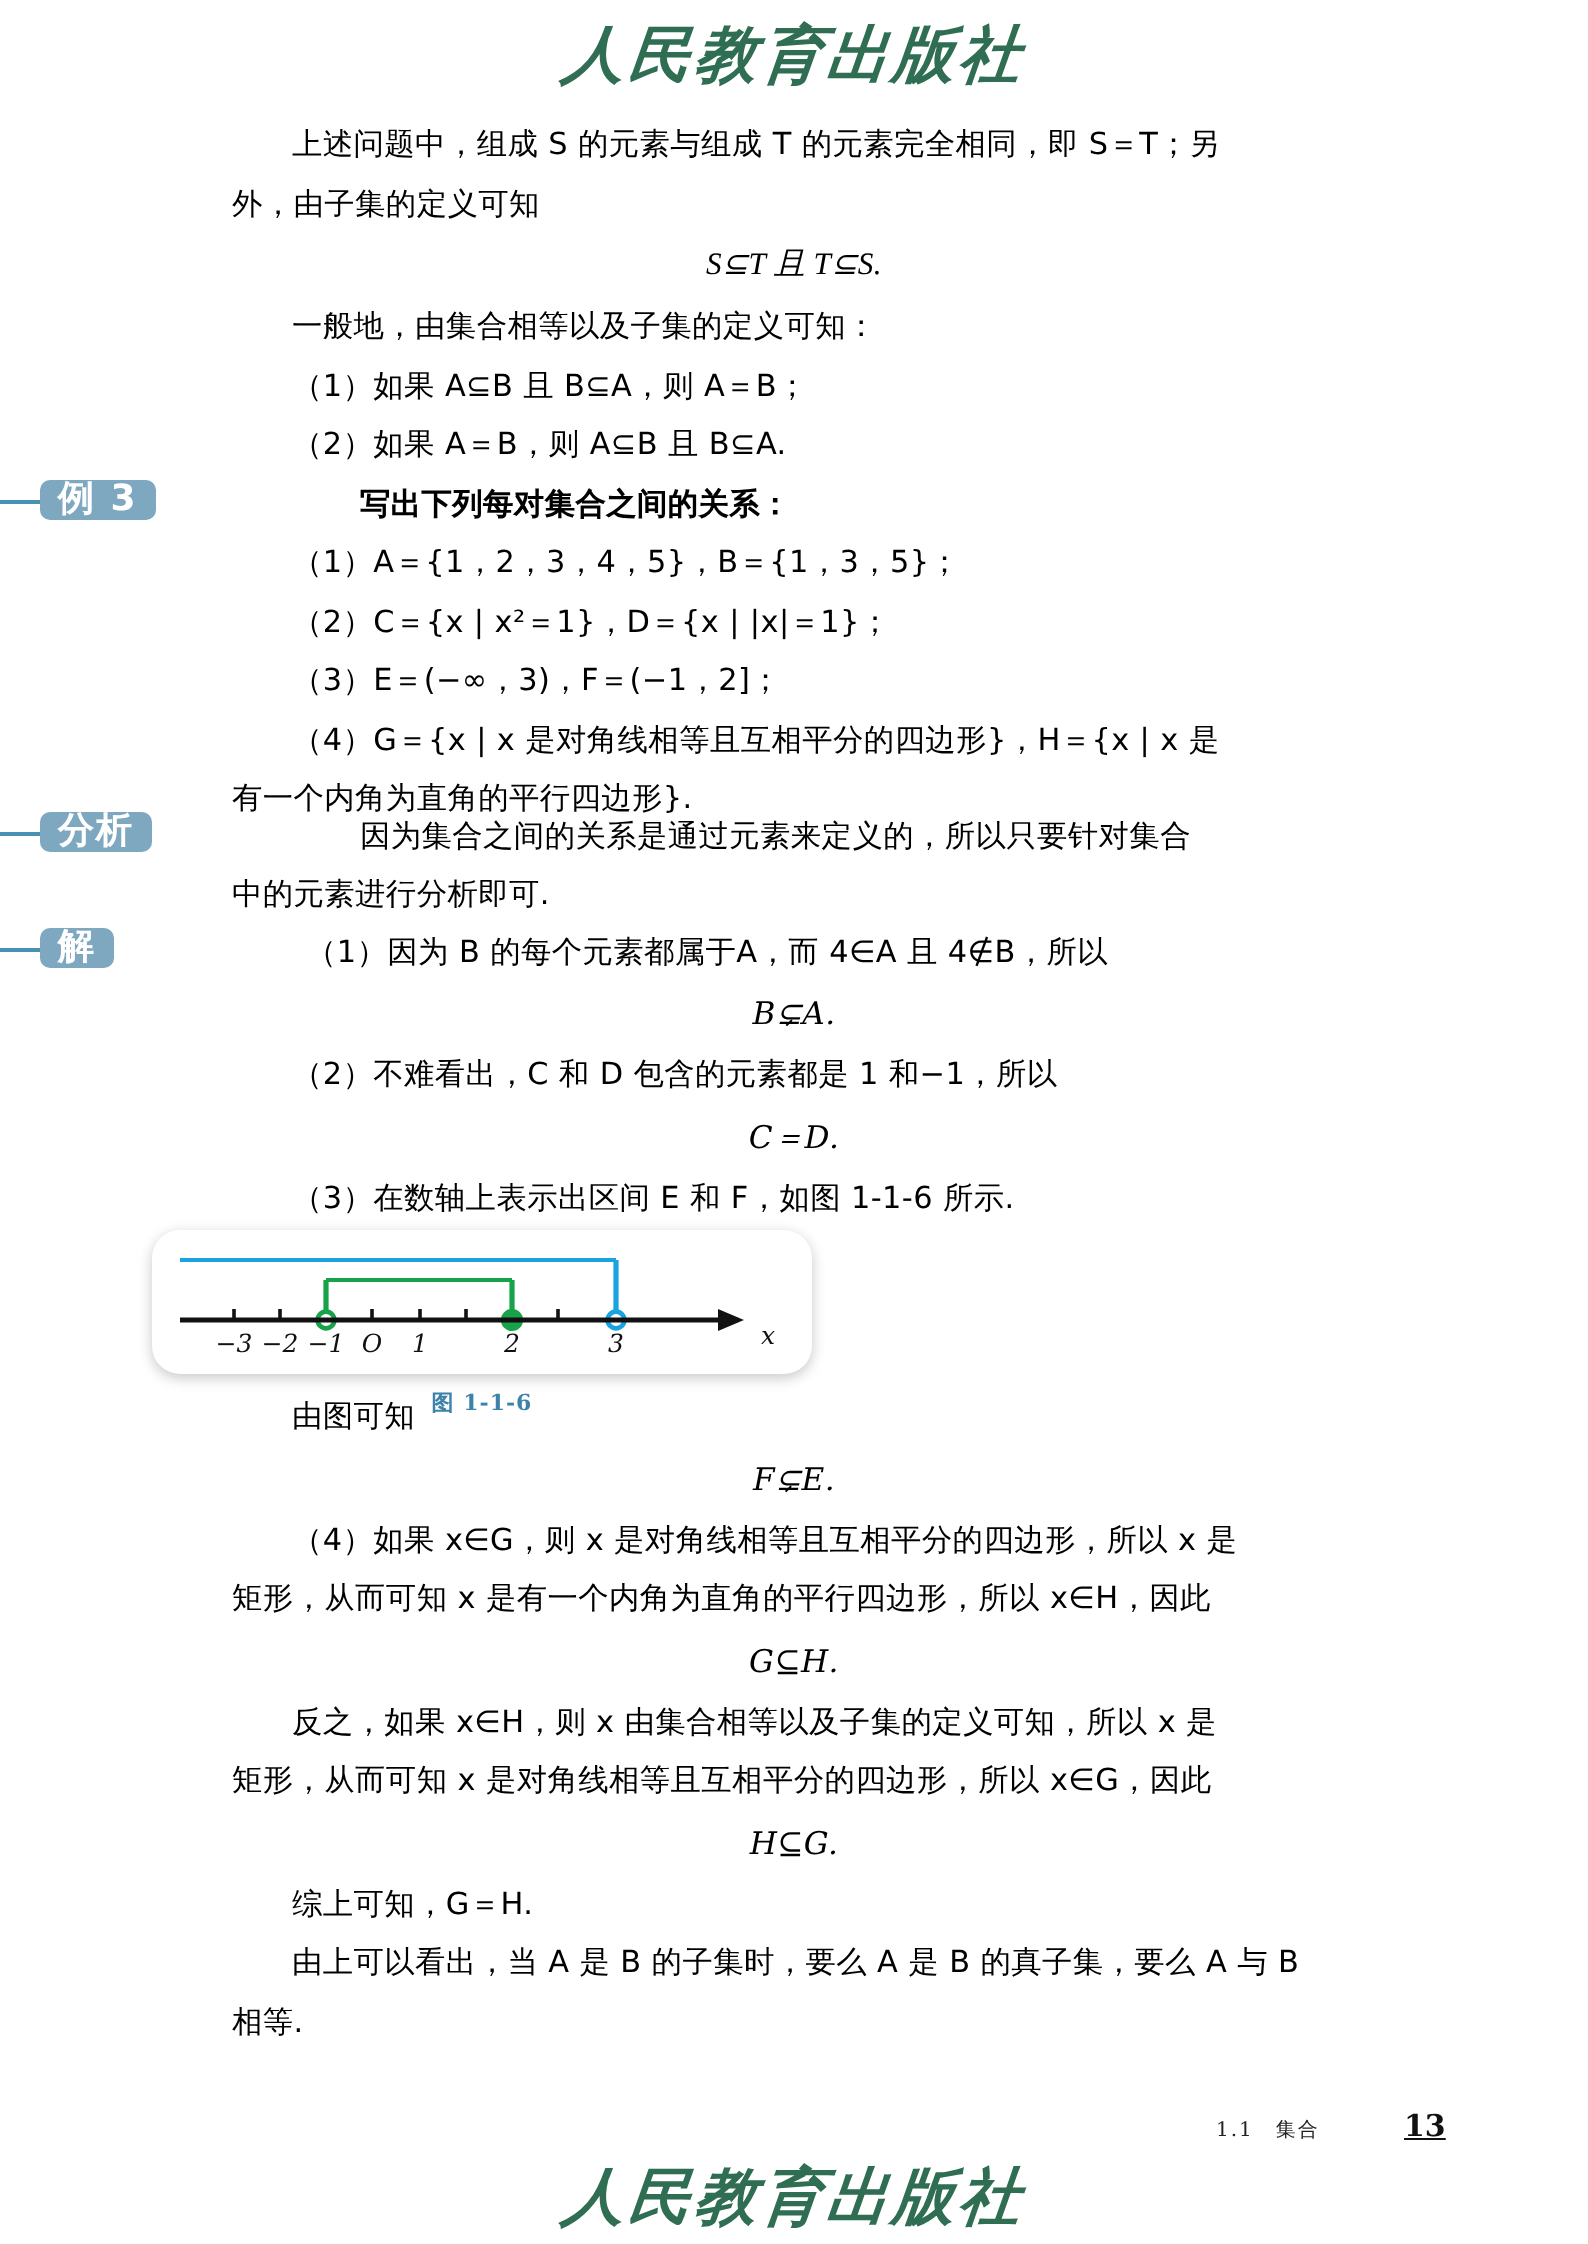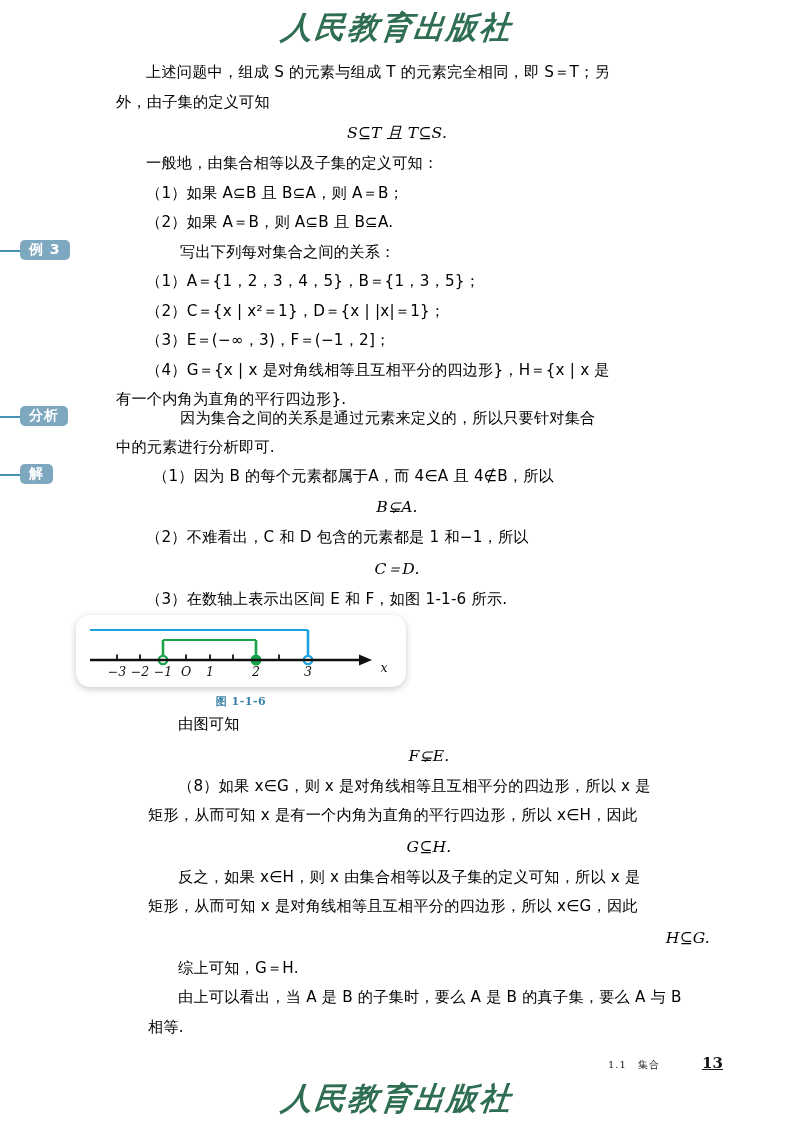--- a/index.html
+++ b/index.html
@@ -56,21 +56,21 @@
     font-family:"DejaVu Serif","Liberation Serif",serif;
     font-style:italic;
     font-size:15.6px;
   }
   .badge{
     display:inline-block;
     background:#7ea7c0;
     color:#ffffff;
     border-radius:5px;
     padding:1px 9px 2px 9px;
-    font-size:14px;
+    font-size:18px;
     font-weight:bold;
     line-height:17px;
     letter-spacing:1px;
     vertical-align:2px;
   }
   .tick{
     position:absolute;
     height:2px;
     background:#4891b5;
   }
@@ -115,31 +115,31 @@
 
 <div class="page">
 
   <div class="col" style="top:0px;">
     <div class="p ind">
       <span>上述问题中，组成 S 的元素与组成 T 的元素完全相同，即 S＝T；另</span>
     </div>
     <div class="p">
       <span>外，由子集的定义可知</span>
     </div>
-    <div class="p center m" style="line-height:32px;">S⊆T 且 T⊆S.</div>
+    <div class="p center m" style="line-height:32px;font-family:Liberation Serif, serif;">S⊆T 且 T⊆S.</div>
     <div class="p ind">一般地，由集合相等以及子集的定义可知：</div>
     <div class="p ind">（1）如果 A⊆B 且 B⊆A，则 A＝B；</div>
     <div class="p ind">（2）如果 A＝B，则 A⊆B 且 B⊆A.</div>
   </div>
 
   <div class="tick" style="left:-8px;top:192px;width:28px;"></div>
   <div style="position:absolute;left:20px;top:182px;">
     <span class="badge">例 3</span>
   </div>
-  <div class="col" style="top:180px;left:180px;width:500px;">
+  <div class="col" style="top:180px;left:180px;width:500px;font-weight:bold;">
     <div class="p">写出下列每对集合之间的关系：</div>
   </div>
 
   <div class="col" style="top:209px;">
     <div class="p ind">（1）A＝{1，2，3，4，5}，B＝{1，3，5}；</div>
     <div class="p ind">（2）C＝{x | x²＝1}，D＝{x | |x|＝1}；</div>
     <div class="p ind">（3）E＝(−∞，3)，F＝(−1，2]；</div>
     <div class="p ind">（4）G＝{x | x 是对角线相等且互相平分的四边形}，H＝{x | x 是</div>
     <div class="p">有一个内角为直角的平行四边形}.</div>
   </div>
@@ -206,29 +206,29 @@
         <text x="110" y="61">O</text>
         <text x="134" y="61">1</text>
         <text x="180" y="61">2</text>
         <text x="232" y="61">3</text>
         <text x="308" y="57">x</text>
       </g>
     </svg>
   </div>
   <div class="figcap" style="left:76px;top:636px;width:330px;">图 1-1-6</div>
 
-  <div class="col" style="top:652px;margin-left:32px;">
+  <div class="col" style="top:636px;">
     <div class="p ind">由图可知</div>
     <div class="p center m" style="line-height:32px;">F⊊E.</div>
-    <div class="p ind">（8）如果 x∈G，则 x 是对角线相等且互相平分的四边形，所以 x 是</div>
+    <div class="p ind">（4）如果 x∈G，则 x 是对角线相等且互相平分的四边形，所以 x 是</div>
     <div class="p">矩形，从而可知 x 是有一个内角为直角的平行四边形，所以 x∈H，因此</div>
     <div class="p center m" style="line-height:32px;">G⊆H.</div>
     <div class="p ind">反之，如果 x∈H，则 x 由集合相等以及子集的定义可知，所以 x 是</div>
     <div class="p">矩形，从而可知 x 是对角线相等且互相平分的四边形，所以 x∈G，因此</div>
-    <div class="p center m" style="line-height:32px;text-align:right;">H⊆G.</div>
+    <div class="p center m" style="line-height:32px;">H⊆G.</div>
     <div class="p ind">综上可知，G＝H.</div>
     <div class="p ind">由上可以看出，当 A 是 B 的子集时，要么 A 是 B 的真子集，要么 A 与 B</div>
     <div class="p">相等.</div>
   </div>
 
 </div>
 
 <div class="footline" style="left:608px;top:1058px;">1.1　集合</div>
 <div class="pageno" style="left:702px;top:1054px;text-decoration:underline;">13</div>
 

